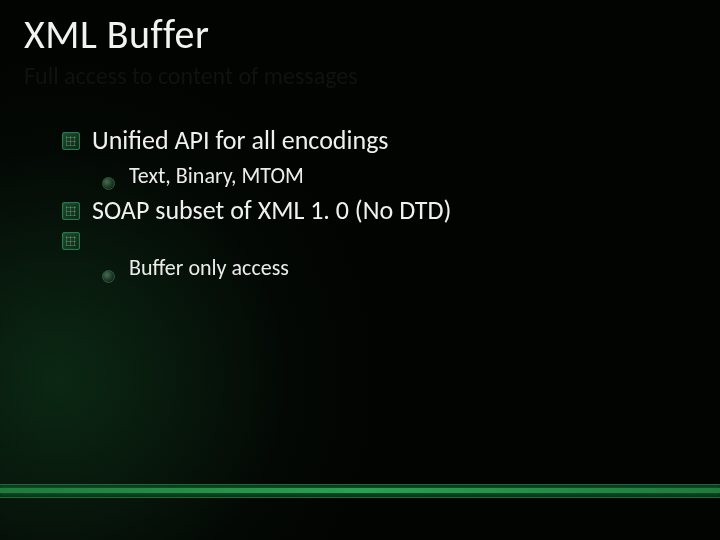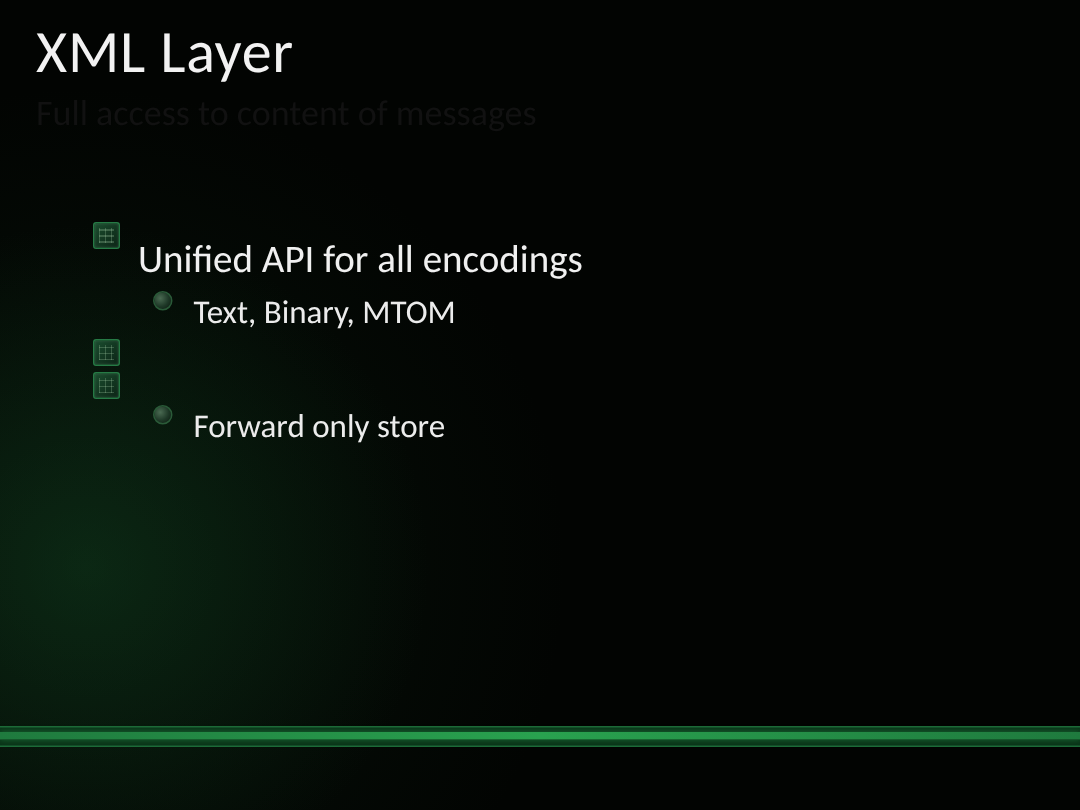--- a/index.html
+++ b/index.html
@@ -40,25 +40,24 @@
   }
   .lvl1 {
     display: flex;
     align-items: center;
     margin: 4px 0 4px 0;
   }
   .lvl1 .text {
     font-size: 26px;
     color: #f0f0f0;
     line-height: 1.3;
-    margin-top: 32px;
   }
   .lvl2 {
     display: flex;
-    align-items: flex-start;
+    align-items: flex-end;
     margin: 2px 0 4px 40px;
   }
   .lvl2 .text {
     font-size: 22px;
     color: #ececec;
     line-height: 1.3;
   }
   .bullet-box {
     width: 16px;
     height: 16px;
@@ -104,45 +103,46 @@
     height: 5px;
     background: linear-gradient(90deg, #1f7a3e, #29a24f 50%, #1f7a3e);
     box-shadow: 0 0 4px rgba(40,160,80,0.5);
   }
 </style>
 </head>
 <body>
 
 <div class="slide">
 
-  <h1 class="title">XML Layer</h1>
+  <h1 class="title">XML Buffer</h1>
   <div class="subtitle">Full access to content of messages</div>
 
   <div class="content">
 
     <div class="lvl1">
       <span class="bullet-box"></span>
       <span class="text">Unified API for all encodings</span>
     </div>
       <div class="lvl2">
         <span class="bullet-dot"></span>
         <span class="text">Text, Binary, MTOM</span>
       </div>
 
     <div class="lvl1">
       <span class="bullet-box"></span>
+      <span class="text">SOAP subset of XML 1. 0 (No DTD)</span>
     </div>
 
     <div class="lvl1">
       <span class="bullet-box"></span>
     </div>
 
       <div class="lvl2">
         <span class="bullet-dot"></span>
-        <span class="text">Forward only store</span>
+        <span class="text">Buffer only access</span>
       </div>
 
   </div>
 
   <div class="stripe-outer">
     <div class="stripe-inner"></div>
   </div>
 </div>
 
 </body></html>

